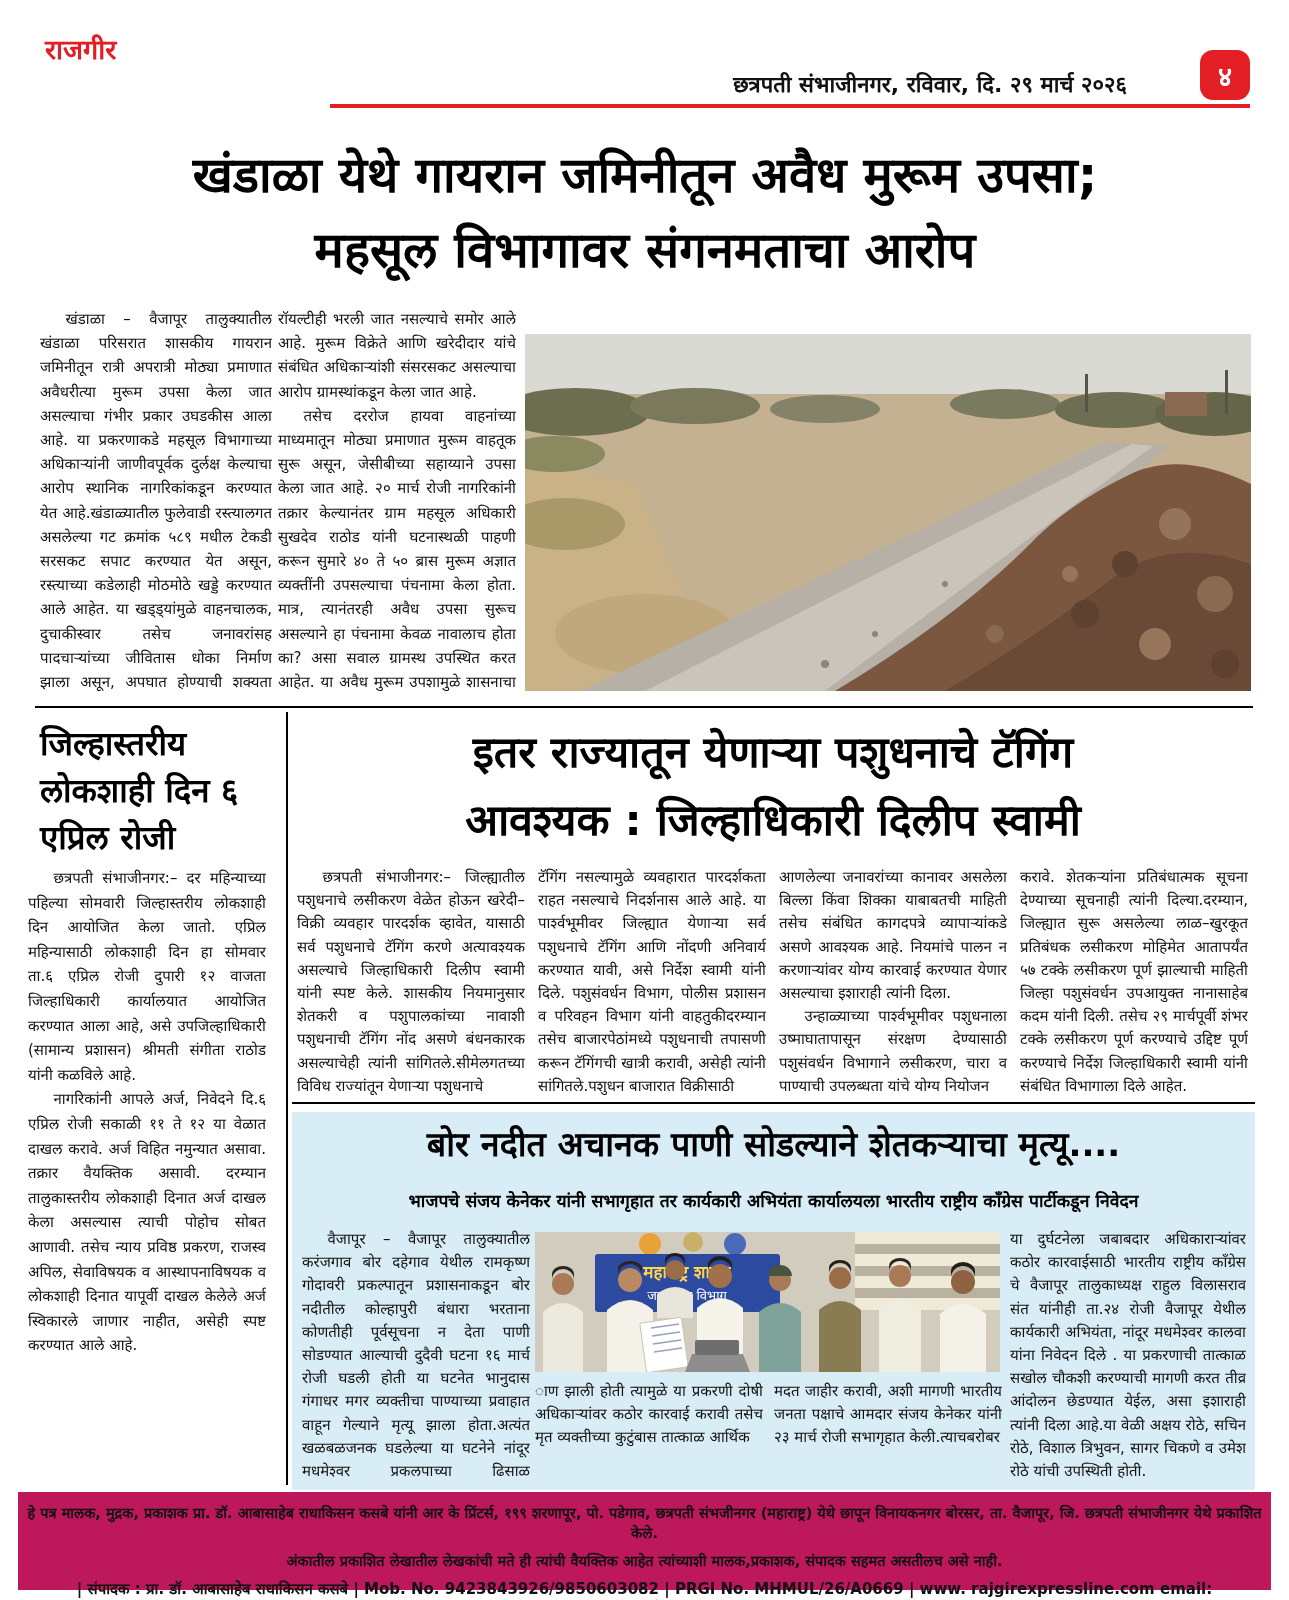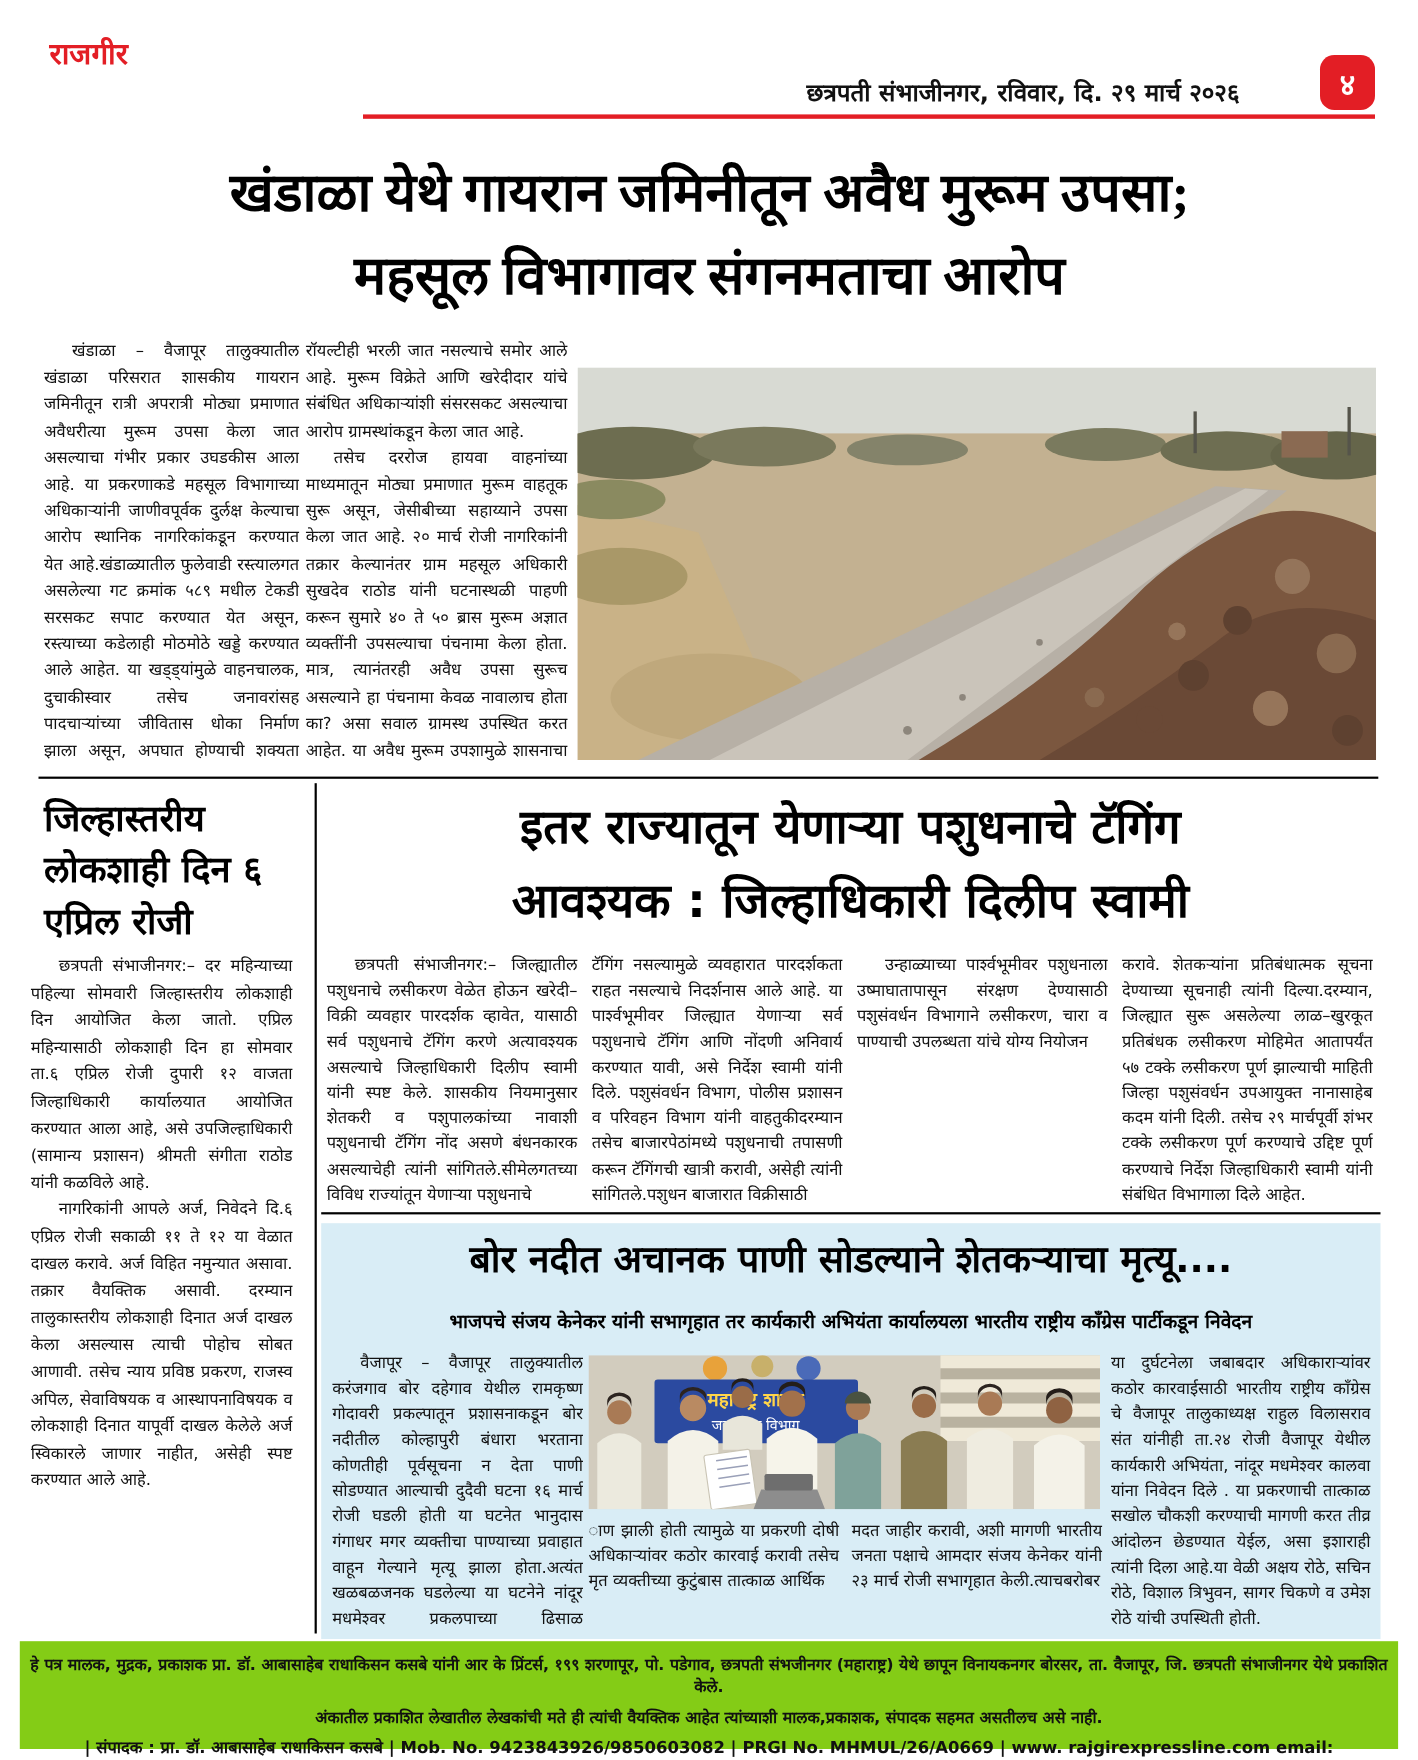--- a/index.html
+++ b/index.html
@@ -11,21 +11,21 @@
   
   .masthead{left:45px;top:36px;line-height:1.02;}
   .masthead .m1{font-size:27px;font-weight:bold;color:#e31e25;}
   .masthead .m2{font-size:47px;font-weight:bold;color:#e31e25;letter-spacing:-1px;}
   .red-rule{left:330px;top:104px;width:920px;height:4px;background:#e31e25;}
   .dateline{left:690px;top:68px;width:480px;text-align:center;font-size:22px;font-weight:bold;}
   .page-badge{left:1200px;top:50px;width:50px;height:50px;background:#e31e25;border-radius:13px;
     color:#fff;font-size:27px;font-weight:bold;display:flex;align-items:center;justify-content:center;}
   
   .h1wrap{left:38px;top:138px;width:1214px;text-align:center;font-weight:bold;color:#000;}
-  .h1wrap .l{font-size:49px;line-height:75px;white-space:nowrap;font-family:Liberation Serif, serif;}
+  .h1wrap .l{font-size:49px;line-height:75px;white-space:nowrap;}
   
   .bodytxt{font-size:15px;line-height:24.2px;text-align:justify;overflow:hidden;}
   .para{text-indent:1.7em;margin:0;}
   .para.cont{text-indent:0;}
   
   .a1c1{left:40px;top:307px;width:232px;height:389px;}
   .a1c2{left:278px;top:307px;width:238px;height:389px;}
   .photo1{left:525px;top:334px;width:726px;height:357px;}
   .photo1 svg{display:block;width:100%;height:100%;}
   
@@ -45,21 +45,21 @@
   .bor-h{position:absolute;left:0;top:8px;width:100%;text-align:center;font-size:34px;font-weight:bold;color:#000;white-space:nowrap;}
   .bor-sub{position:absolute;left:0;top:76px;width:100%;text-align:center;font-size:17.5px;font-weight:bold;color:#000;white-space:nowrap;}
   .borcol{position:absolute;font-size:15px;line-height:23.2px;text-align:justify;overflow:hidden;}
   .bor-c1{left:10px;top:116px;width:228px;height:254px;}
   .bor-photo{position:absolute;left:243px;top:120px;width:465px;height:140px;}
   .bor-photo svg{display:block;width:100%;height:100%;}
   .bor-b1{left:243px;top:268px;width:228px;height:100px;}
   .bor-b2{left:482px;top:268px;width:228px;height:100px;}
   .bor-cr{left:718px;top:116px;width:236px;height:254px;}
   
-  .footer{left:18px;top:1492px;width:1253px;height:98px;background:#84cc16;text-align:center;}
+  .footer{left:18px;top:1492px;width:1253px;height:98px;background:#be185d;text-align:center;}
   .footer .f1{margin-top:10px;font-size:14.5px;font-weight:bold;}
   .footer .f2{margin-top:8px;font-size:14.5px;font-weight:bold;}
   .footer .f3{margin-top:8px;font-size:15px;font-weight:bold;}
 </style>
 </head>
 <body>
 
 <div class="sheet">
 
   <div class="abs masthead">
@@ -141,20 +141,21 @@
     <div class="l">इतर राज्यातून येणाऱ्या पशुधनाचे टॅगिंग</div>
     <div class="l">आवश्यक : जिल्हाधिकारी दिलीप स्वामी</div>
   </div>
   <div class="abs bodytxt tagcol tc1">
     <p class="para">छत्रपती संभाजीनगर:– जिल्ह्यातील पशुधनाचे लसीकरण वेळेत होऊन खरेदी–विक्री व्यवहार पारदर्शक व्हावेत, यासाठी सर्व पशुधनाचे टॅगिंग करणे अत्यावश्यक असल्याचे जिल्हाधिकारी दिलीप स्वामी यांनी स्पष्ट केले. शासकीय नियमानुसार शेतकरी व पशुपालकांच्या नावाशी पशुधनाची टॅगिंग नोंद असणे बंधनकारक असल्याचेही त्यांनी सांगितले.सीमेलगतच्या विविध राज्यांतून येणाऱ्या पशुधनाचे</p>
   </div>
   <div class="abs bodytxt tagcol tc2">
     <p class="para cont">टॅगिंग नसल्यामुळे व्यवहारात पारदर्शकता राहत नसल्याचे निदर्शनास आले आहे. या पार्श्वभूमीवर जिल्ह्यात येणाऱ्या सर्व पशुधनाचे टॅगिंग आणि नोंदणी अनिवार्य करण्यात यावी, असे निर्देश स्वामी यांनी दिले. पशुसंवर्धन विभाग, पोलीस प्रशासन व परिवहन विभाग यांनी वाहतुकीदरम्यान तसेच बाजारपेठांमध्ये पशुधनाची तपासणी करून टॅगिंगची खात्री करावी, असेही त्यांनी सांगितले.पशुधन बाजारात विक्रीसाठी</p>
   </div>
   <div class="abs bodytxt tagcol tc3">
+    <p class="para cont">आणलेल्या जनावरांच्या कानावर असलेला बिल्ला किंवा शिक्का याबाबतची माहिती तसेच संबंधित कागदपत्रे व्यापाऱ्यांकडे असणे आवश्यक आहे. नियमांचे पालन न करणाऱ्यांवर योग्य कारवाई करण्यात येणार असल्याचा इशाराही त्यांनी दिला.</p>
     <p class="para">उन्हाळ्याच्या पार्श्वभूमीवर पशुधनाला उष्माघातापासून संरक्षण देण्यासाठी पशुसंवर्धन विभागाने लसीकरण, चारा व पाण्याची उपलब्धता यांचे योग्य नियोजन</p>
   </div>
   <div class="abs bodytxt tagcol tc4">
     <p class="para cont">करावे. शेतकऱ्यांना प्रतिबंधात्मक सूचना देण्याच्या सूचनाही त्यांनी दिल्या.दरम्यान, जिल्ह्यात सुरू असलेल्या लाळ–खुरकूत प्रतिबंधक लसीकरण मोहिमेत आतापर्यंत ५७ टक्के लसीकरण पूर्ण झाल्याची माहिती जिल्हा पशुसंवर्धन उपआयुक्त नानासाहेब कदम यांनी दिली. तसेच २९ मार्चपूर्वी शंभर टक्के लसीकरण पूर्ण करण्याचे उद्दिष्ट पूर्ण करण्याचे निर्देश जिल्हाधिकारी स्वामी यांनी संबंधित विभागाला दिले आहेत.</p>
   </div>
 
   <div class="abs bluebox">
     <div class="bor-h">बोर नदीत अचानक पाणी सोडल्याने शेतकऱ्याचा मृत्यू....</div>
     <div class="bor-sub">भाजपचे संजय केनेकर यांनी सभागृहात तर कार्यकारी अभियंता कार्यालयला भारतीय राष्ट्रीय काँग्रेस पार्टीकडून निवेदन</div>
 

